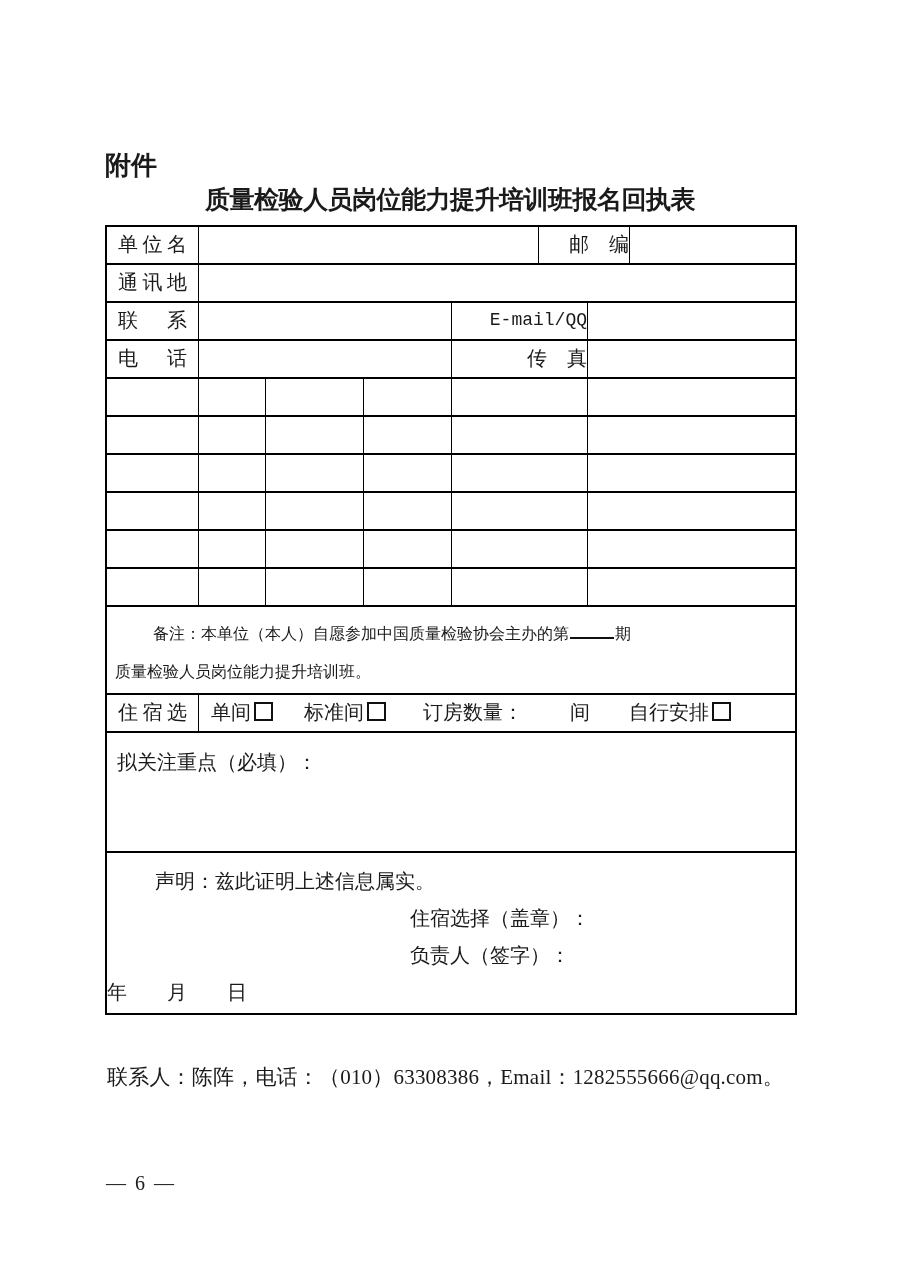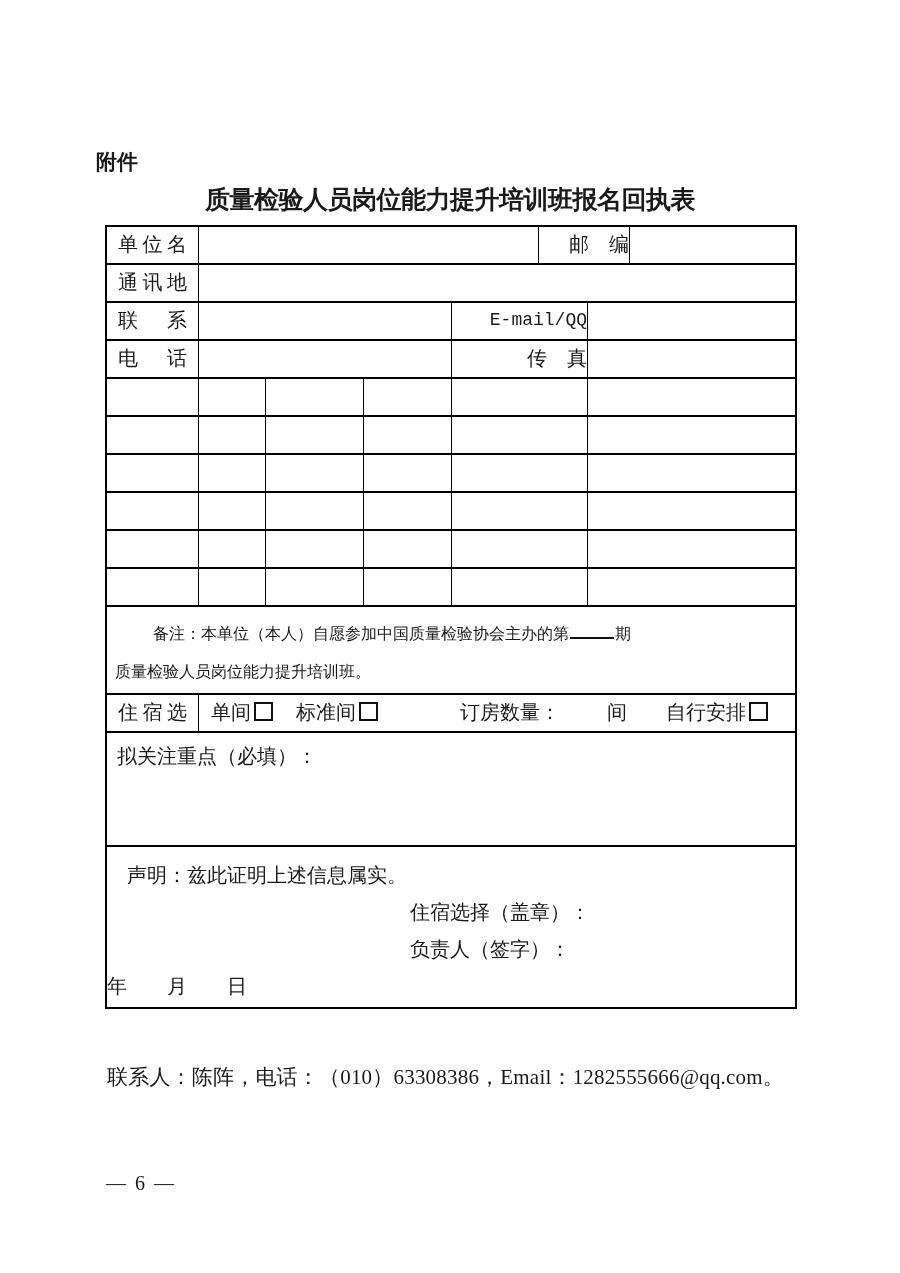--- a/index.html
+++ b/index.html
@@ -6,23 +6,23 @@
   .page {
     position:relative;
     width:900px; height:1273px;
     margin:0 auto;
     background:#ffffff;
     font-family:"Liberation Serif","DejaVu Serif",serif;
     color:#1a1a1a;
     overflow:hidden;
   }
   .attachment {
-    position:absolute; left:96px; top:148px;
+    position:absolute; left:105px; top:148px;
     font-family:"Liberation Sans","DejaVu Sans",sans-serif;
-    font-weight:bold; font-size:21px;
+    font-weight:bold; font-size:26px;
   }
   .title {
     position:absolute; left:0; top:183px; width:900px; margin:0;
     text-align:center;
     font-family:Liberation Sans, sans-serif;
     font-weight:bold; font-size:25px; letter-spacing:-0.5px;
   }
   .form-table {
     position:absolute; left:105px; top:225px; width:692px;
     border:2px solid #000; box-sizing:border-box;
@@ -42,29 +42,29 @@
   .lh { line-height:35px; }
   .spread { display:block; text-align:justify; text-align-last:justify; padding:0 11px; }
   .center { display:block; text-align:right; }
   .mono { font-family:"Liberation Mono","DejaVu Sans Mono",monospace; font-size:18px; }
   
   .remark { display:block; height:78px; padding:8px 8px 0 8px; font-size:16px; line-height:38px; }
   .remark .indent { padding-left:38px; }
   .blank-line { display:inline-block; width:44px; height:4px; border-bottom:2px solid #111; margin:0 1px; }
   
   .acc { display:block; line-height:35px; padding-left:12px; white-space:nowrap; }
-  .acc .g1{ margin-right:18px;text-align:center; } .acc .g2{ margin-right:77px; }
+  .acc .g1{ margin-right:26px;text-align:center; } .acc .g2{ margin-right:32px; }
   .acc .g3{ margin-right:42px; } .acc .g4{ margin-right:34px; }
   .cbox { display:inline-block; width:15px; height:15px; border:2px solid #111; margin-left:3px; vertical-align:-2px; background:#fff; }
   
-  .focus { display:block; height:102px; padding:10px 10px 0 10px; font-size:20px; }
+  .focus { display:block; height:102px; padding:10px 10px 0 10px; font-size:20px;margin-top:6px; }
   
   .declare { display:block; height:150px; padding-top:10px; font-size:20px; }
   .dec-line { line-height:37px; }
-  .dec-indent { padding-left:20px; }
+  .dec-indent { padding-left:48px; }
   .dec-seal { padding-left:303px; }
   .dec-date { text-align:left; padding-right:45px; }
   .footer { position:absolute; left:107px; top:1063px; font-size:21px; letter-spacing:0.2px; }
   .pagenum { position:absolute; left:106px; top:1172px; font-size:20px; letter-spacing:2px; }
 </style>
 </head>
 <body>
 
 <div class="page">
 

